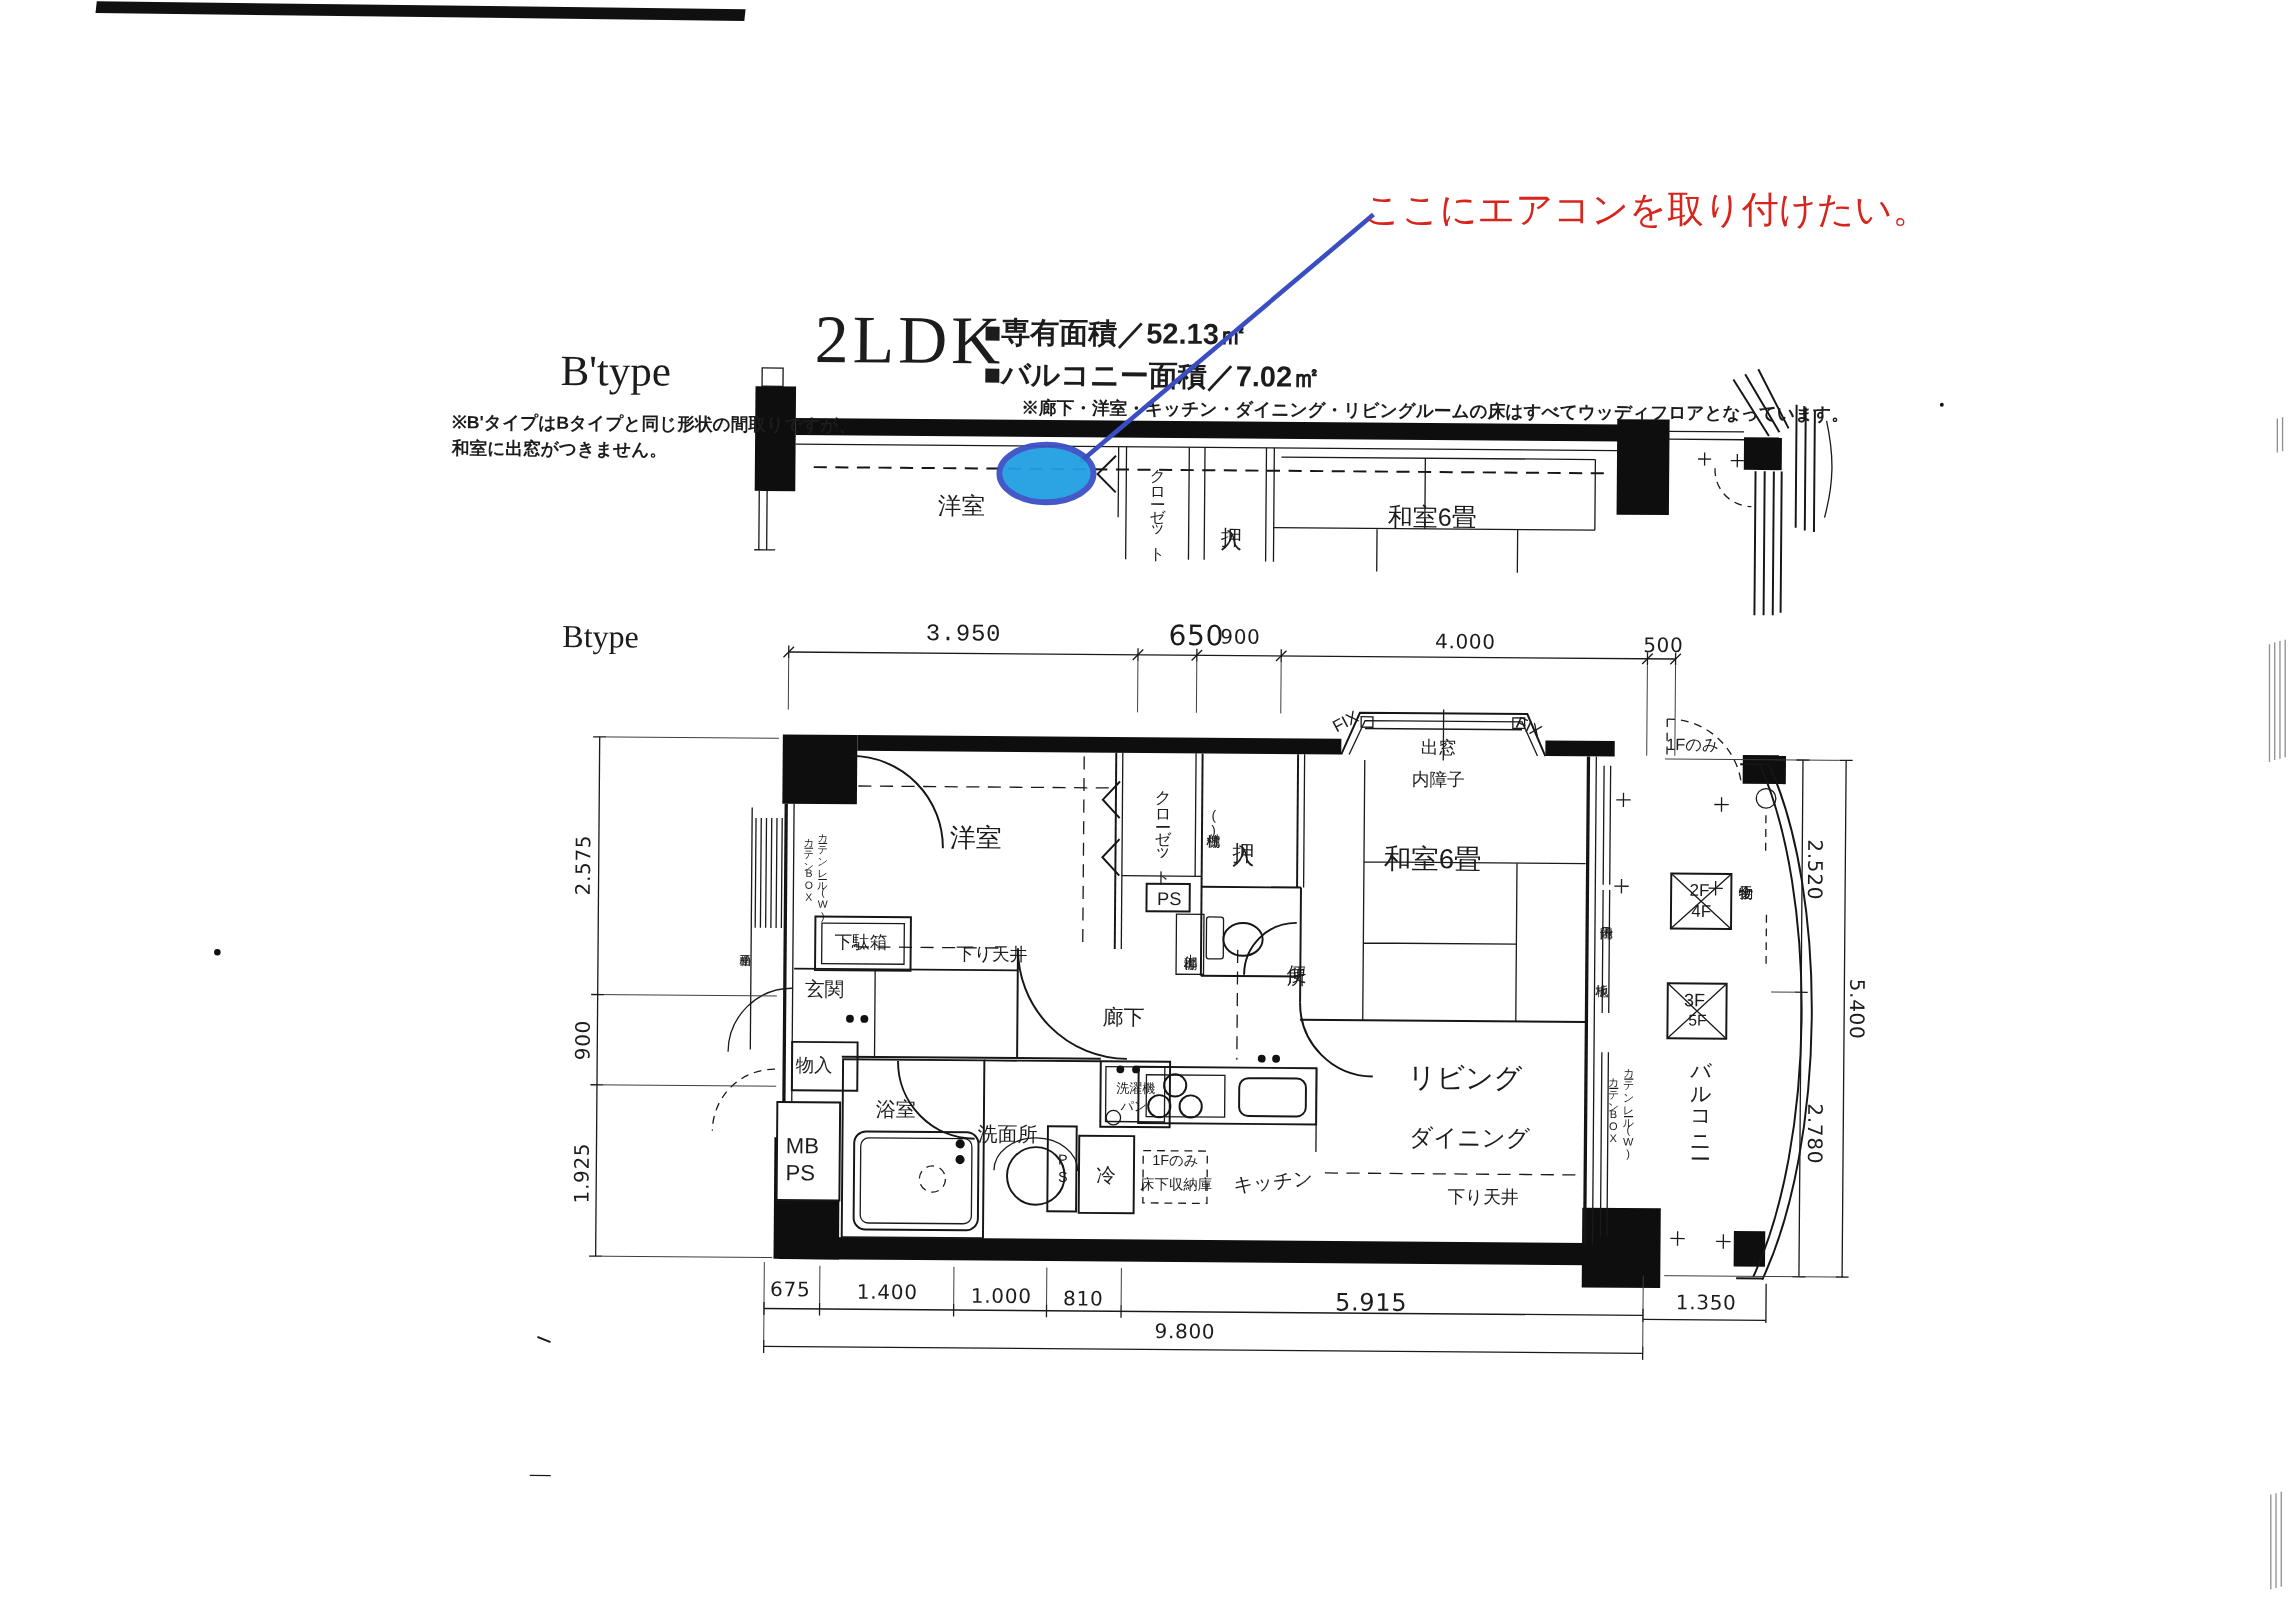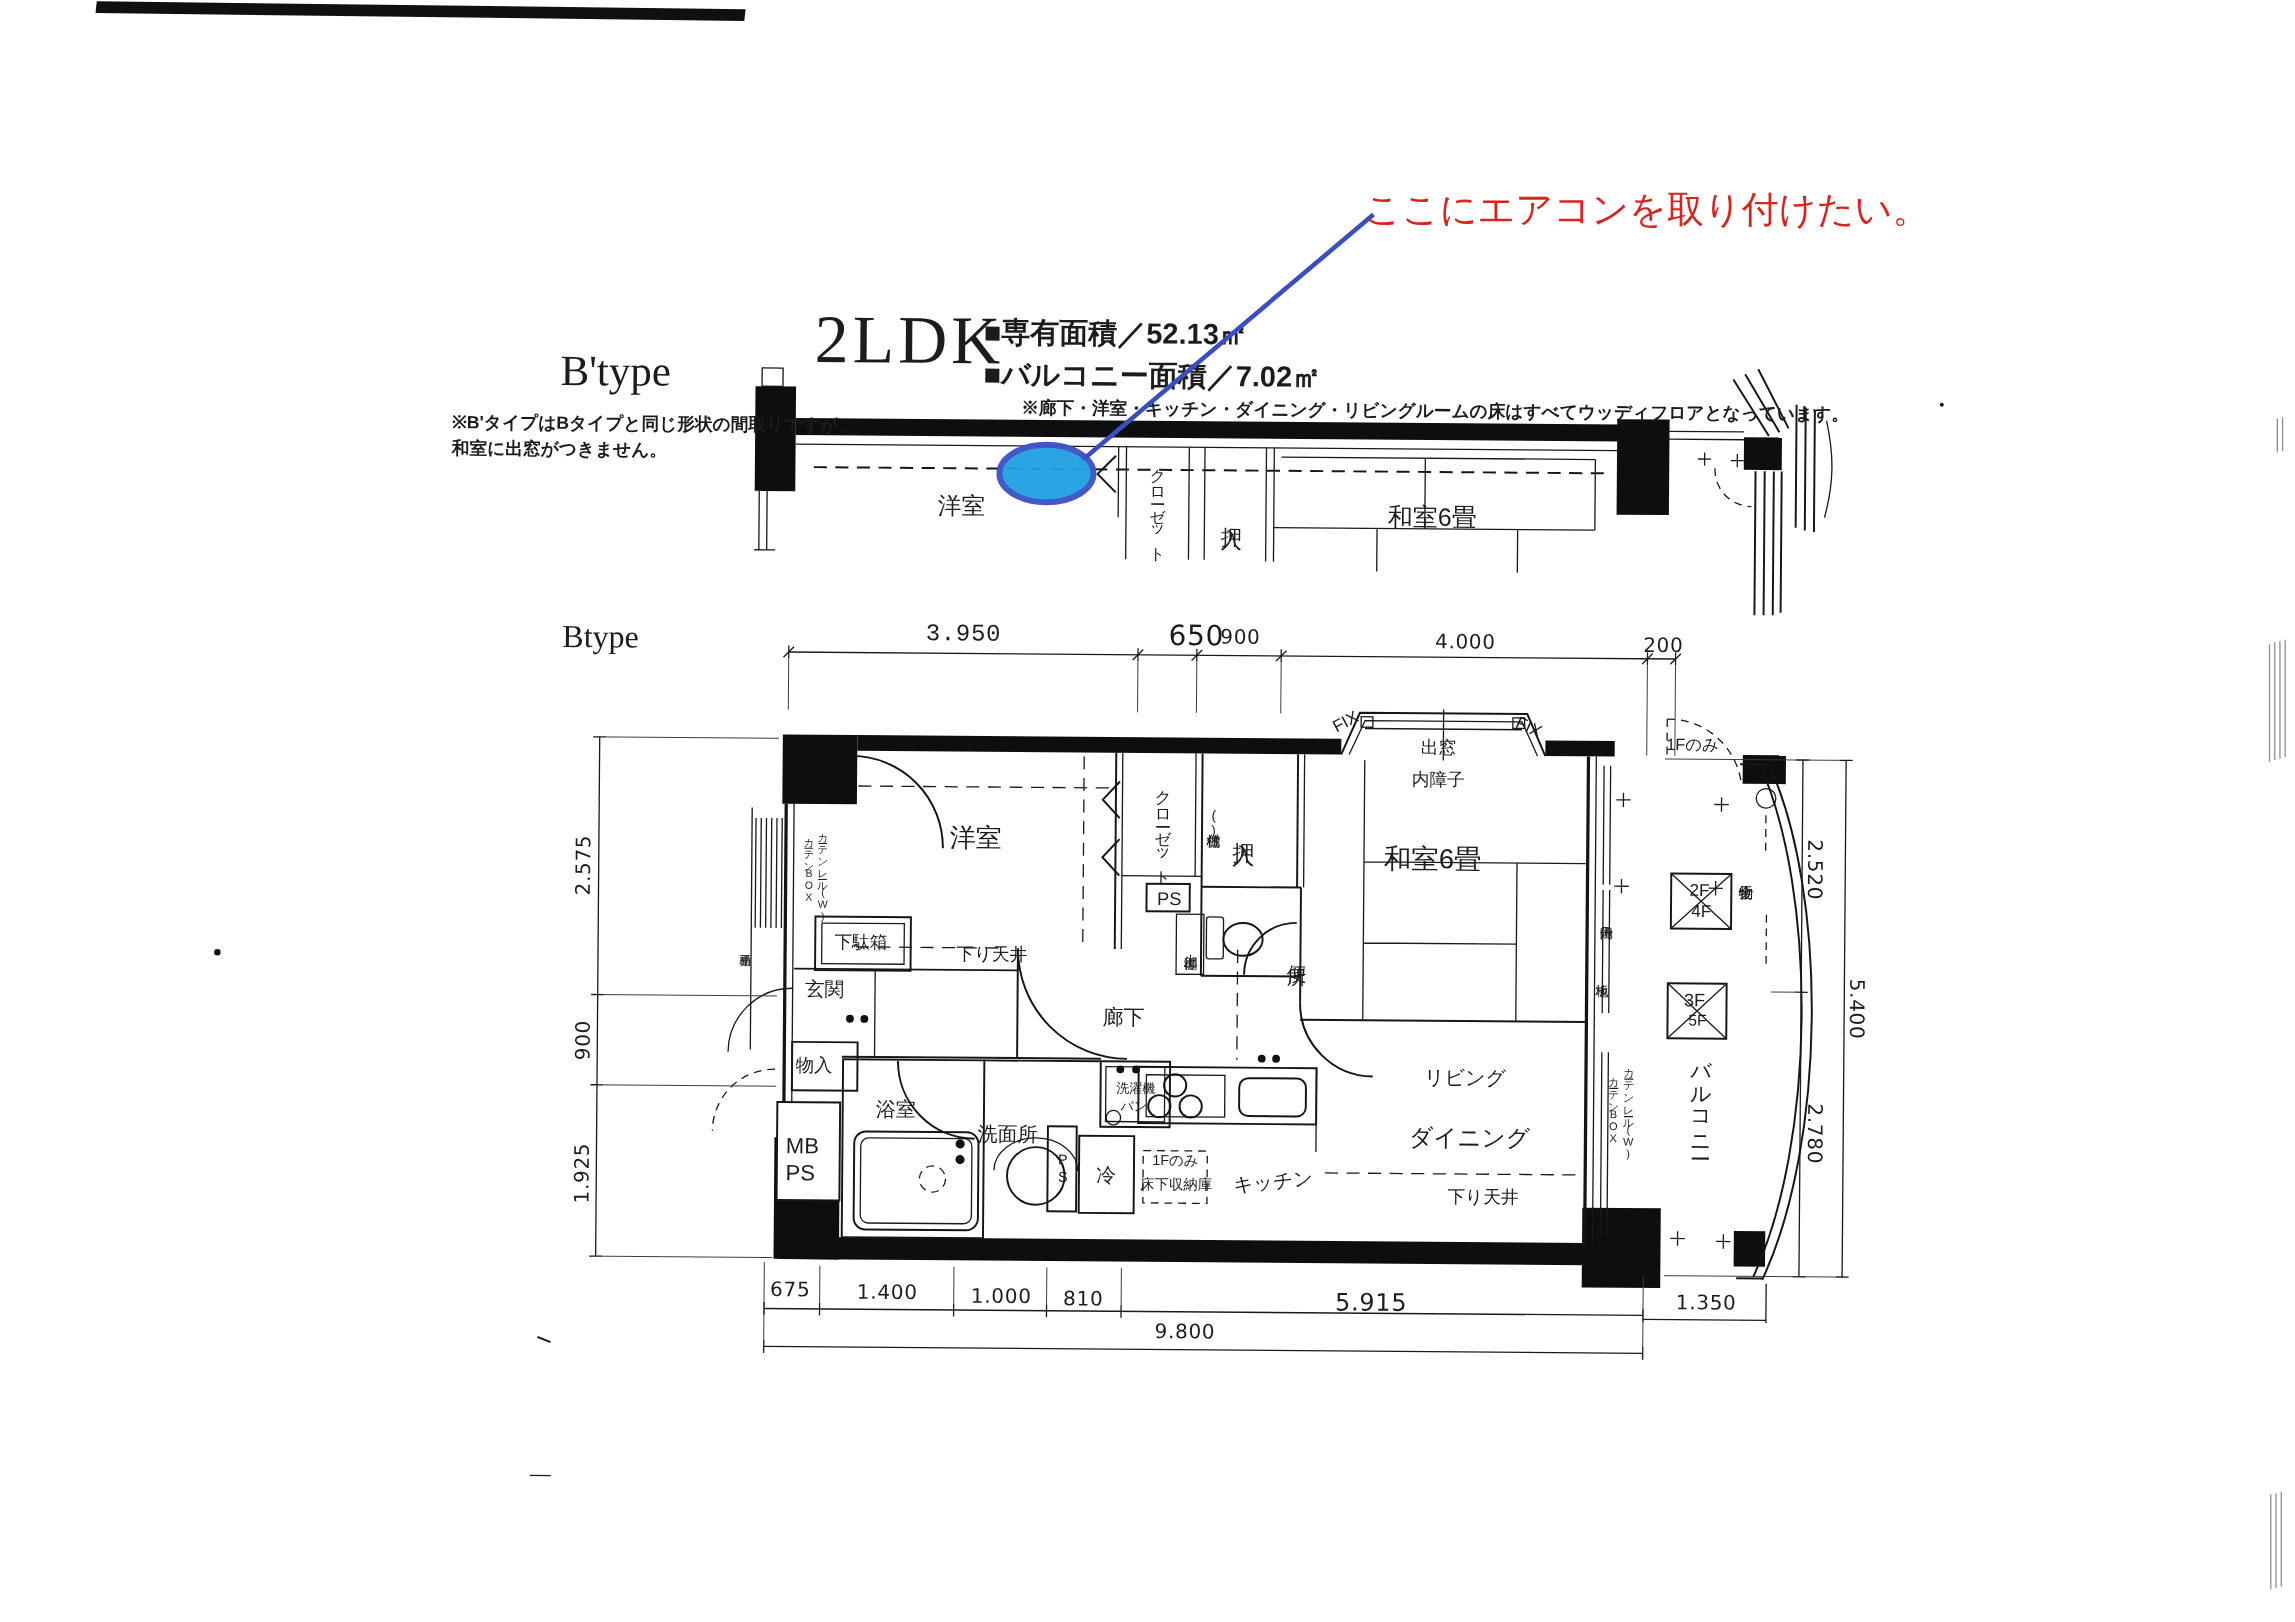--- a/index.html
+++ b/index.html
@@ -243,21 +243,21 @@
       <div class="lbl" style="left:803px;top:1176px;font-size:22px;">PS</div>
       <div class="lbl" style="left:898px;top:1112px;font-size:20px;">浴室</div>
       <div class="lbl" style="left:1010px;top:1100px;font-size:20px;margin-top:36px;">洗面所</div>
       <div class="lbl" style="left:1138px;top:1089px;font-size:13px;">洗濯機</div>
       <div class="lbl" style="left:1136px;top:1107px;font-size:13px;">パン</div>
       <div class="lbl v" style="left:1065px;top:1170px;font-size:14.4px;">PS</div>
       <div class="lbl" style="left:1109px;top:1176px;font-size:19.6px;">冷</div>
       <div class="lbl" style="left:1178px;top:1161px;font-size:14.4px;">1Fのみ</div>
       <div class="lbl" style="left:1179px;top:1179px;font-size:14.4px;margin-top:6px;">床下収納庫</div>
       <div class="lbl" style="left:1276px;top:1181px;font-size:19.6px;transform:translate(-50%,-50%) rotate(-6deg);">キッチン</div>
-      <div class="lbl" style="left:1467px;top:1076px;font-size:20px;">リビング</div>
+      <div class="lbl" style="left:1467px;top:1076px;font-size:28px;">リビング</div>
       <div class="lbl" style="left:1472px;top:1136px;font-size:23.6px;">ダイニング</div>
       <div class="lbl" style="left:1486px;top:1195px;font-size:17.7px;">下り天井</div>
       <div class="lbl v" style="left:1615px;top:1104px;font-size:11px;letter-spacing:0;">カーテンBOX</div>
       <div class="lbl v" style="left:1630px;top:1107px;font-size:11px;letter-spacing:0;">カーテンレール(W)</div>
       <div class="lbl v" style="left:1607px;top:913px;font-size:13px;letter-spacing:0;">内障子</div>
       <div class="lbl v" style="left:1603px;top:971px;font-size:13px;letter-spacing:0;">地板</div>
       <div class="lbl v" style="left:1703px;top:1094px;font-size:21px;">バルコニー</div>
       <div class="lbl v" style="left:1746px;top:870px;font-size:14.4px;letter-spacing:0;">物干金物</div>
       <div class="lbl" style="left:1700px;top:887px;font-size:17px;">2F</div>
       <div class="lbl" style="left:1702px;top:908px;font-size:17px;">4F</div>
@@ -265,21 +265,21 @@
       <div class="lbl" style="left:1699px;top:1017px;font-size:15.7px;">5F</div>
       <div class="lbl" style="left:1692px;top:741px;font-size:16.4px;">1Fのみ</div>
       <div class="lbl v" style="left:809px;top:870px;font-size:10.5px;letter-spacing:0;">カーテンBOX</div>
       <div class="lbl v" style="left:823px;top:877px;font-size:10.5px;letter-spacing:0;">カーテンレール(W)</div>
       <div class="lbl v" style="left:747px;top:949px;font-size:11.8px;letter-spacing:0;">面格子</div>
 
       <div class="lbl num" style="left:962px;top:636px;font-size:24px;font-family:Liberation Mono, monospace;">3.950</div>
       <div class="lbl num" style="left:1170px;top:636px;font-size:28px;margin-left:25px;">650</div>
       <div class="lbl num" style="left:1239px;top:637px;font-size:20px;">900</div>
       <div class="lbl num" style="left:1464px;top:640px;font-size:20px;">4.000</div>
-      <div class="lbl num" style="left:1662px;top:642px;font-size:20px;">200</div>
+      <div class="lbl num" style="left:1662px;top:642px;font-size:20px;">500</div>
 
       <div class="lbl num rotL" style="left:584px;top:870px;font-size:20px;">2.575</div>
       <div class="lbl num rotL" style="left:585px;top:1045px;font-size:20px;">900</div>
       <div class="lbl num rotL" style="left:585px;top:1178px;font-size:20px;">1.925</div>
 
       <div class="lbl num rotR" style="left:1815px;top:865px;font-size:20px;">2.520</div>
       <div class="lbl num rotR" style="left:1858px;top:1004px;font-size:20px;">5.400</div>
       <div class="lbl num rotR" style="left:1817px;top:1129px;font-size:20px;">2.780</div>
 
       <div class="lbl num" style="left:794px;top:1293px;font-size:20px;">675</div>

